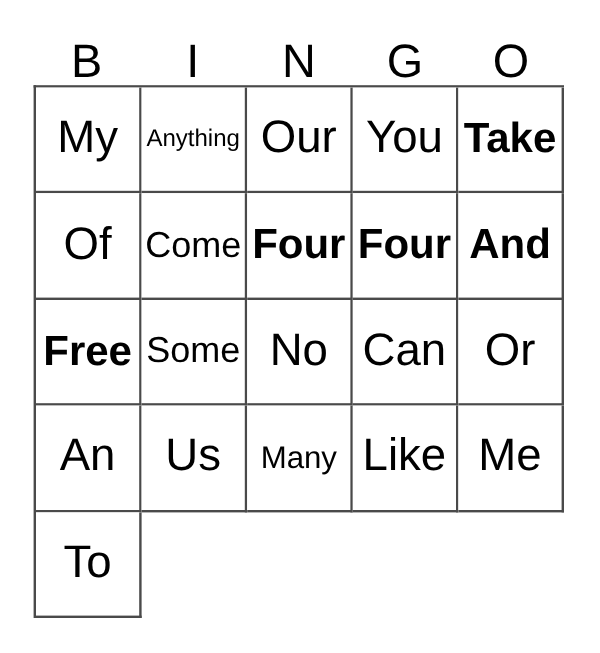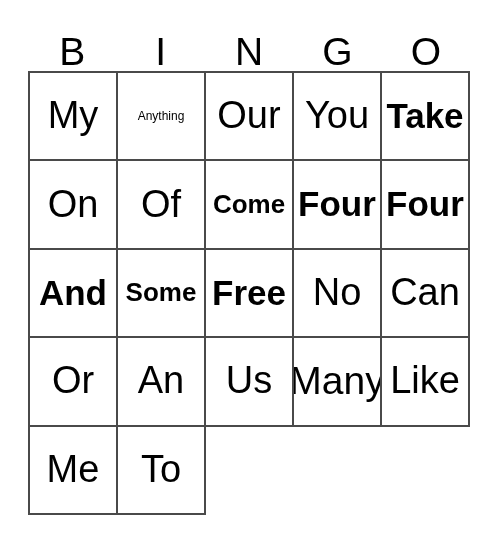--- a/index.html
+++ b/index.html
@@ -77,22 +77,22 @@
     display: block;
     line-height: 1.05;
     white-space: nowrap;
     text-align: left;
     font-weight: 400;
   }
 
   
   .sz-xl  { font-size: 38px; }
   .sz-lg  { font-size: 35px; font-weight: bold; }
-  .sz-md  { font-size: 39px; }
-  .sz-sm  { font-size: 26px; font-weight: bold; }
+  .sz-md  { font-size: 26px; }
+  .sz-sm  { font-size: 30px; }
   .sz-xs  { font-size: 21px; }
 </style>
 </head>
 <body>
 
 <div class="card">
 
   <div class="header-row">
     <div class="header-cell">
       <span>B</span>
@@ -109,54 +109,51 @@
     <div class="header-cell">
       <span>O</span>
     </div>
   </div>
 
   <div class="grid" id="bingo-grid">
       <div class="cell">
         <span class="cell-text sz-xl">My</span>
       </div>
       <div class="cell">
-        <span class="cell-text sz-xs" style="font-size: 12px;">Anything</span>
+        <span class="cell-text sz-xs" style="font-size: 20px;">Anything</span>
       </div>
       <div class="cell">
         <span class="cell-text sz-xl">Our</span>
       </div>
       <div class="cell">
         <span class="cell-text sz-xl">You</span>
       </div>
       <div class="cell">
         <span class="cell-text sz-lg">Take</span>
-      </div>
-      <div class="cell">
-        <span class="cell-text sz-xl">On</span>
       </div>
       <div class="cell">
         <span class="cell-text sz-xl">Of</span>
       </div>
       <div class="cell">
         <span class="cell-text sz-sm">Come</span>
       </div>
       <div class="cell">
         <span class="cell-text sz-lg">Four</span>
       </div>
       <div class="cell">
         <span class="cell-text sz-lg">Four</span>
       </div>
       <div class="cell">
         <span class="cell-text sz-lg">And</span>
       </div>
       <div class="cell">
-        <span class="cell-text sz-sm">Some</span>
+        <span class="cell-text sz-lg">Free</span>
       </div>
       <div class="cell">
-        <span class="cell-text sz-lg">Free</span>
+        <span class="cell-text sz-sm">Some</span>
       </div>
       <div class="cell">
         <span class="cell-text sz-xl">No</span>
       </div>
       <div class="cell">
         <span class="cell-text sz-xl">Can</span>
       </div>
       <div class="cell">
         <span class="cell-text sz-xl">Or</span>
       </div>

